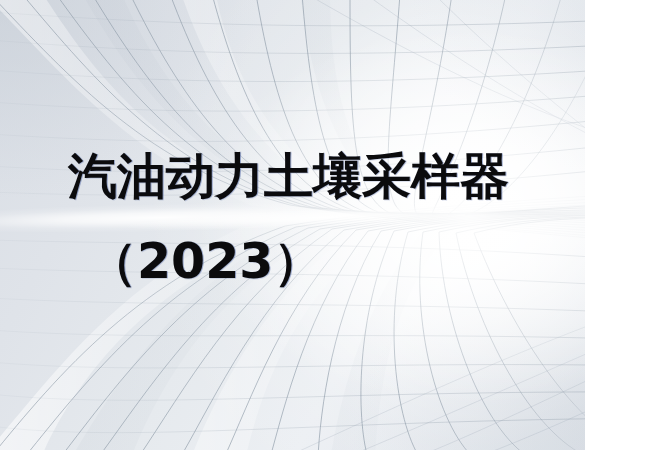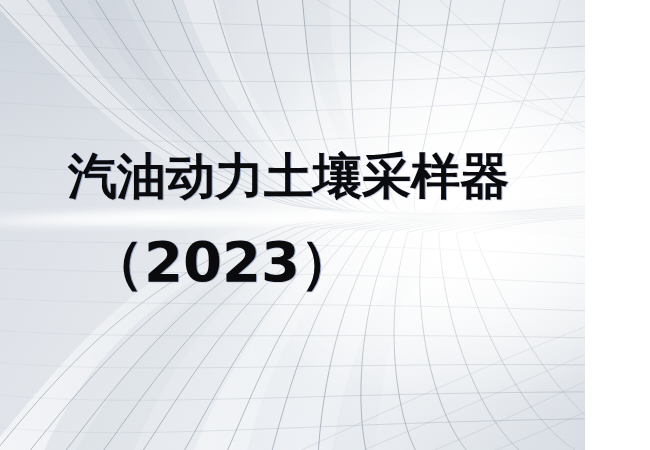--- a/index.html
+++ b/index.html
@@ -108,21 +108,21 @@
     white-space: nowrap;
     text-shadow: 1px 0 0 rgba(40,70,150,0.30),
                  1px 1px 0 rgba(70,95,160,0.18);
   }
 
   .title-line2 {
     position: absolute;
     left: 88px;
     top: 233px;
     font-family: "DejaVu Sans", "Liberation Sans", sans-serif;
-    font-size: 56px;
+    font-size: 49px;
     font-weight: bold;
     line-height: 58px;
     color: #0b0b0d;
     white-space: nowrap;
     text-shadow: 1px 0 0 rgba(40,70,150,0.30),
                  1px 1px 0 rgba(70,95,160,0.18);
   }
 </style>
 </head>
 <body>

